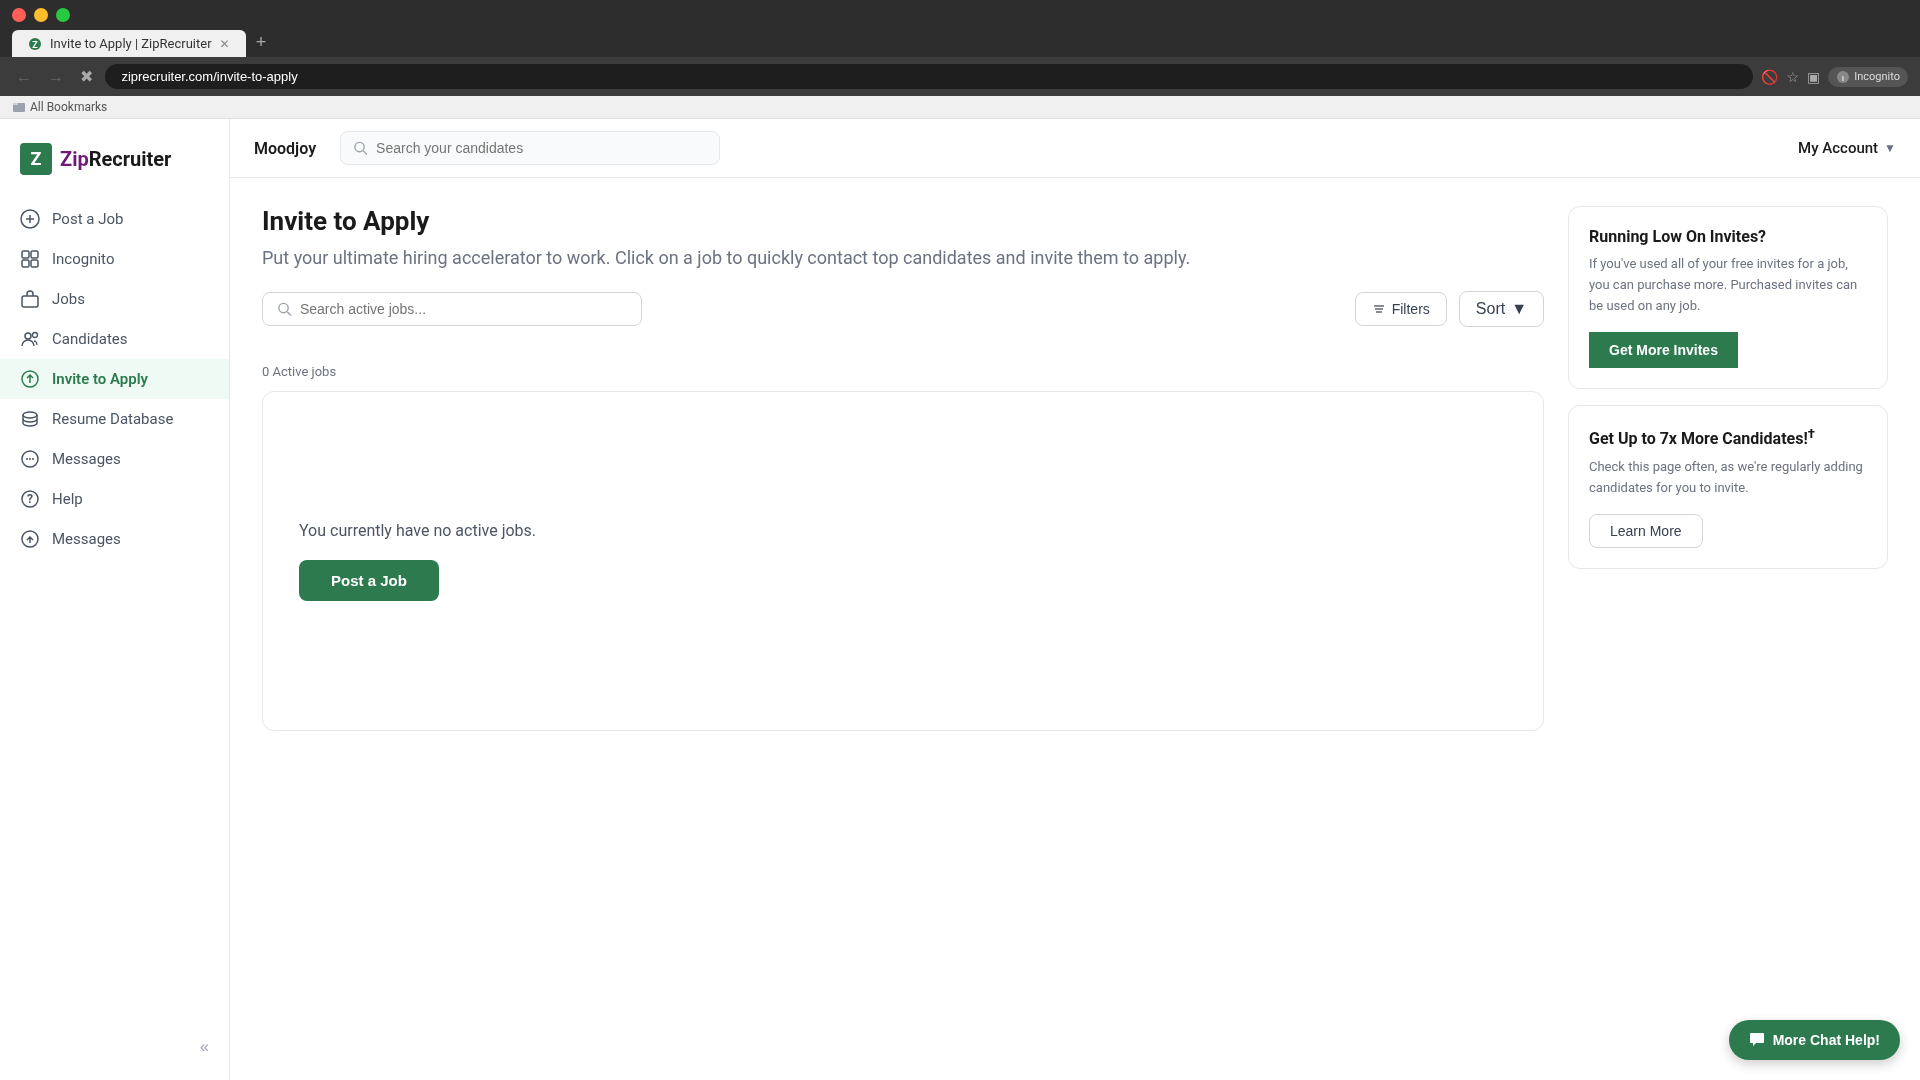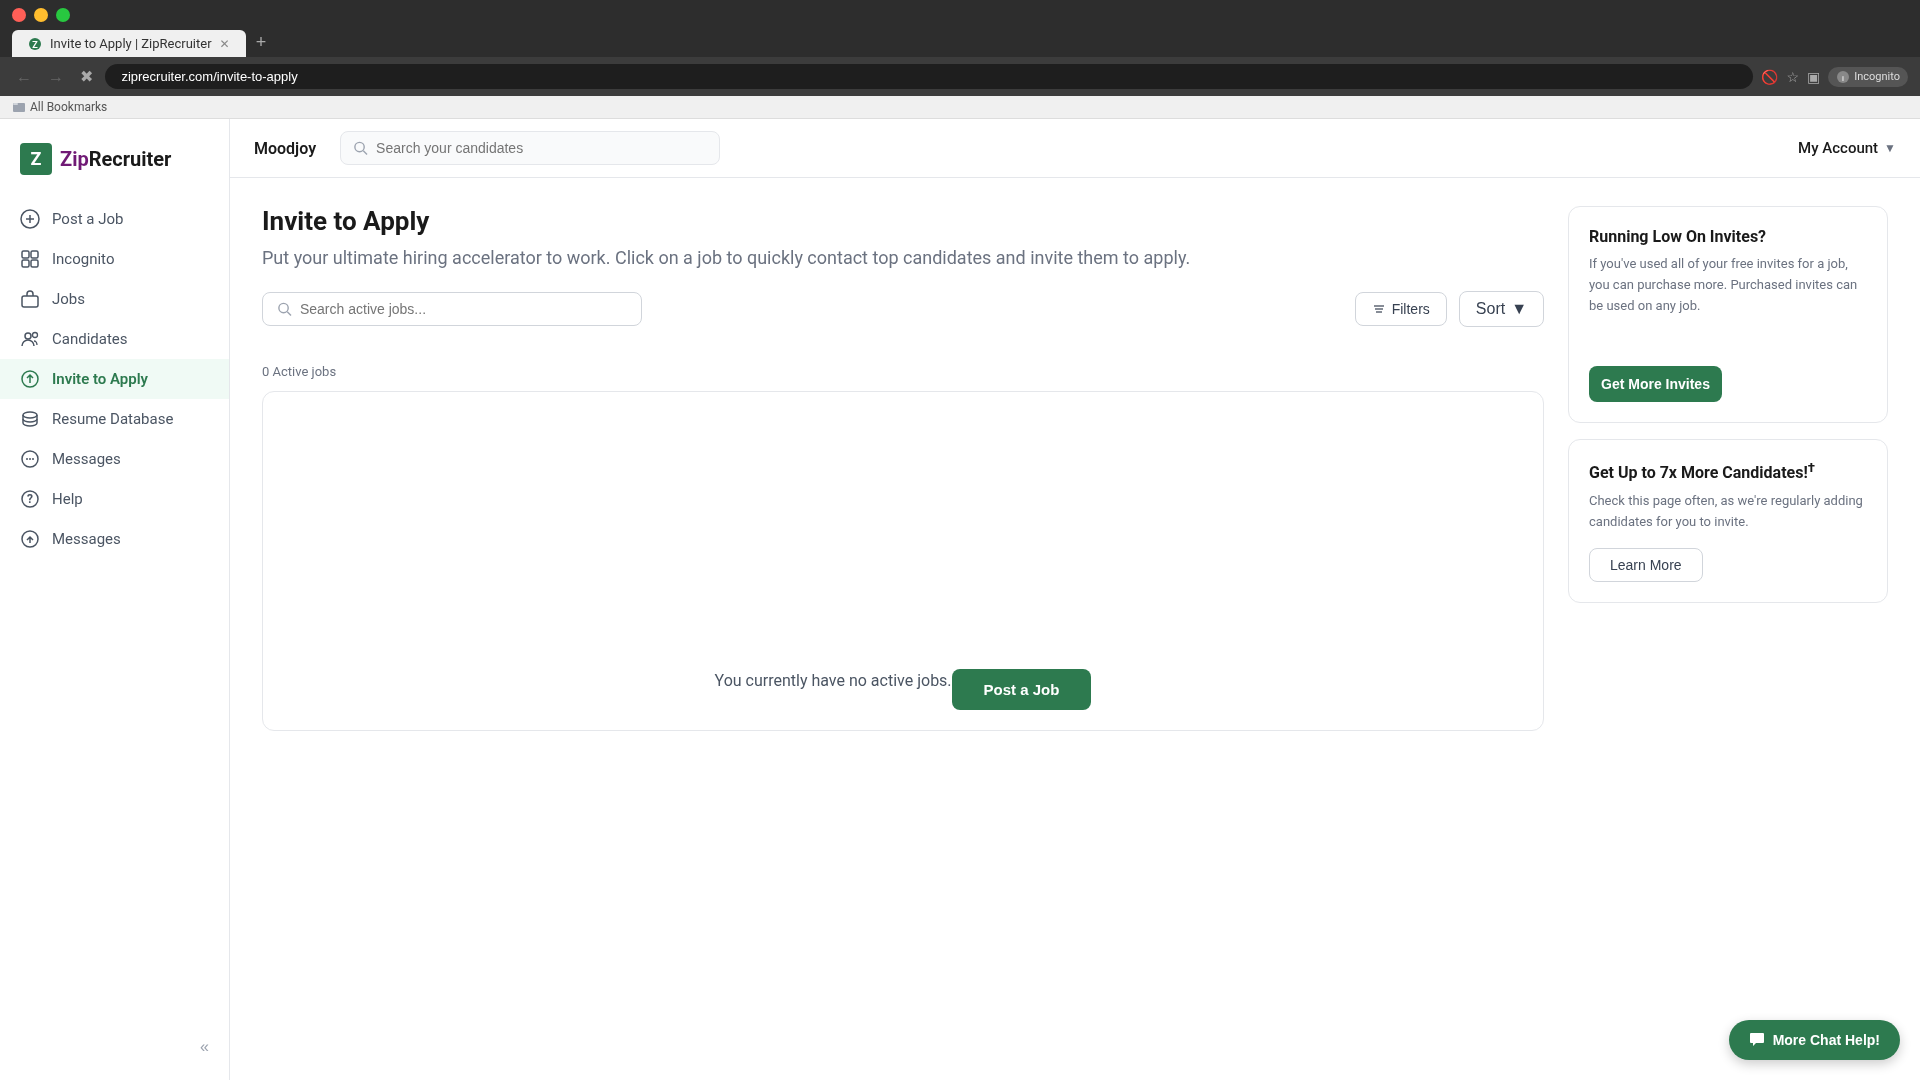--- a/index.html
+++ b/index.html
@@ -69,29 +69,29 @@
     
     .search-filter-row { display: flex; align-items: center; gap: 12px; margin-bottom: 12px; }
     .jobs-search { display: flex; align-items: center; background: #fff; border: 1px solid #d1d5db; border-radius: 8px; padding: 8px 14px; gap: 8px; flex: 1; max-width: 380px; }
     .jobs-search input { background: transparent; border: none; outline: none; font-size: 14px; color: #6b7280; width: 100%; }
     .filter-btn { background: #fff; border: 1px solid #d1d5db; border-radius: 8px; padding: 8px 16px; font-size: 14px; color: #374151; cursor: pointer; display: flex; align-items: center; gap: 6px; margin-left: auto; }
     .sort-btn { background: #fff; border: 1px solid #d1d5db; border-radius: 8px; padding: 8px 16px; font-size: 16px; color: #374151; cursor: pointer; display: flex; align-items: center; gap: 6px; }
 
     .active-jobs-count { font-size: 13px; color: #6b7280; margin-bottom: 12px; margin-top: 37px; }
 
     
-    .jobs-card { background: #fff; border: 1px solid #e5e7eb; border-radius: 12px; padding: 20px; display: flex; flex-direction: row; align-items: flex-end; justify-content: center; min-height: 340px; }
+    .jobs-card { background: #fff; border: 1px solid #e5e7eb; border-radius: 12px; padding: 36px; display: flex; flex-direction: column; align-items: flex-start; justify-content: center; min-height: 340px; }
     .empty-state-text { font-size: 16px; color: #4b5563; margin-bottom: 20px; text-align: center; }
     .post-job-btn { background: #2d7a4f; color: #fff; border: none; border-radius: 8px; padding: 12px 32px; font-size: 15px; font-weight: 600; cursor: pointer; }
 
     
     .info-card { background: #fff; border: 1px solid #e5e7eb; border-radius: 12px; padding: 20px; }
     .info-card-title { font-size: 16px; font-weight: 700; color: #1a1a1a; margin-bottom: 8px; }
     .info-card-desc { font-size: 13px; color: #6b7280; line-height: 1.6; margin-bottom: 16px; }
-    .get-invites-btn { background: #2d7a4f; color: #fff; border: none; border-radius: 8px; padding: 10px 12px; font-size: 14px; font-weight: 600; cursor: pointer; margin-top: 34px; }
+    .get-invites-btn { background: #2d7a4f; color: #fff; border: none; border-radius: 0; padding: 10px 20px; font-size: 14px; font-weight: 600; cursor: pointer; }
     .learn-more-btn { background: #fff; border: 1px solid #d1d5db; border-radius: 8px; padding: 8px 20px; font-size: 14px; color: #374151; cursor: pointer; }
 
     
     .live-chat { position: fixed; bottom: 20px; right: 20px; background: #2d7a4f; color: #fff; border: none; border-radius: 24px; padding: 12px 20px; font-size: 14px; font-weight: 600; cursor: pointer; display: flex; align-items: center; gap: 8px; box-shadow: 0 4px 12px rgba(0,0,0,0.2); z-index: 100; }
 
     
     svg { display: block; }
   </style>
 </head>
 <body>

